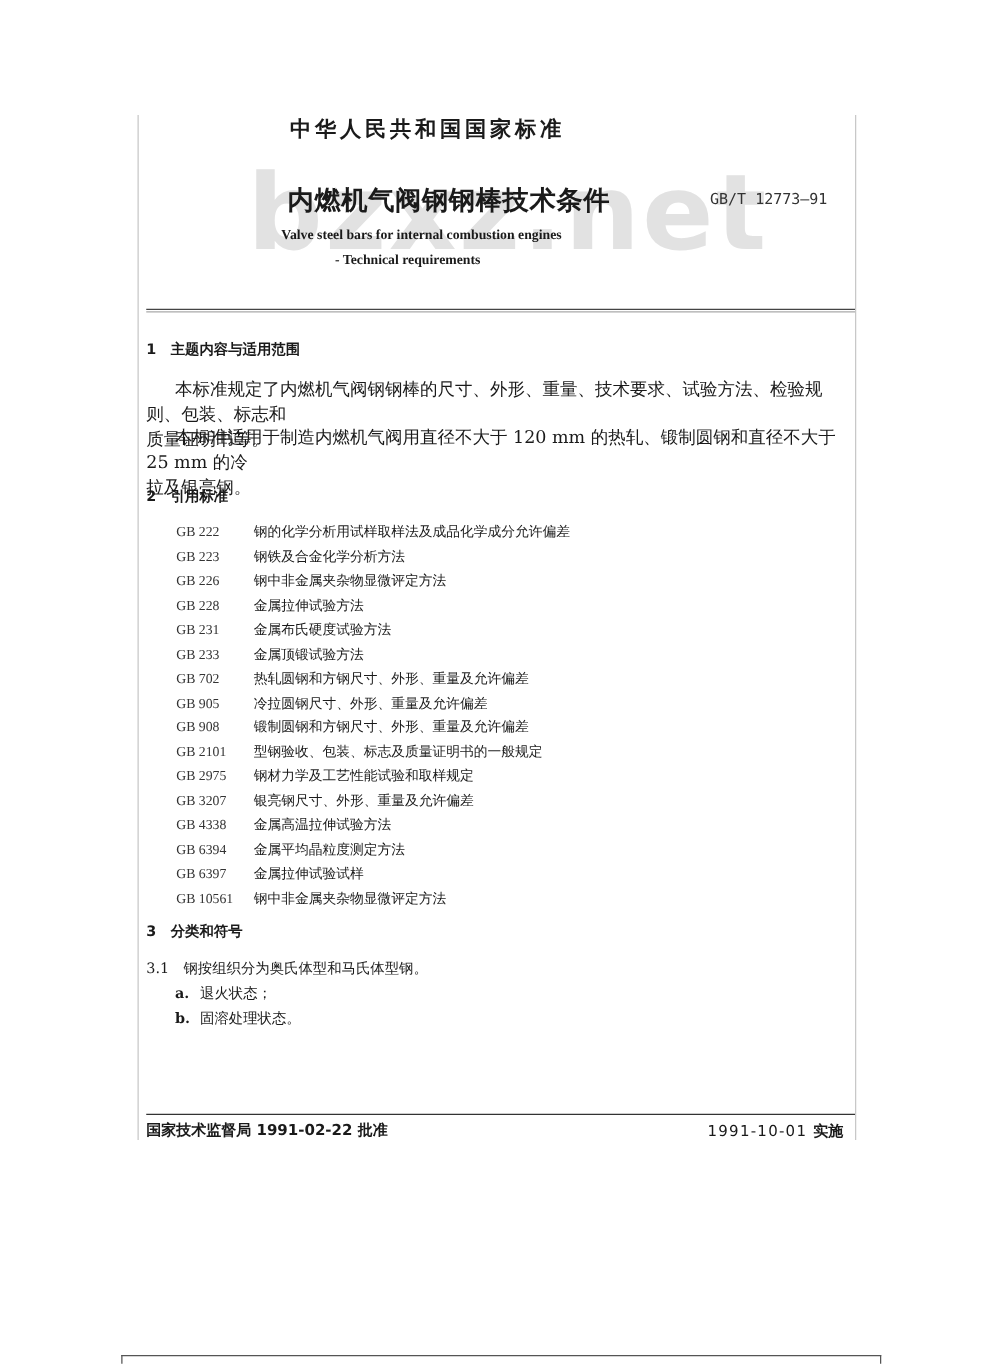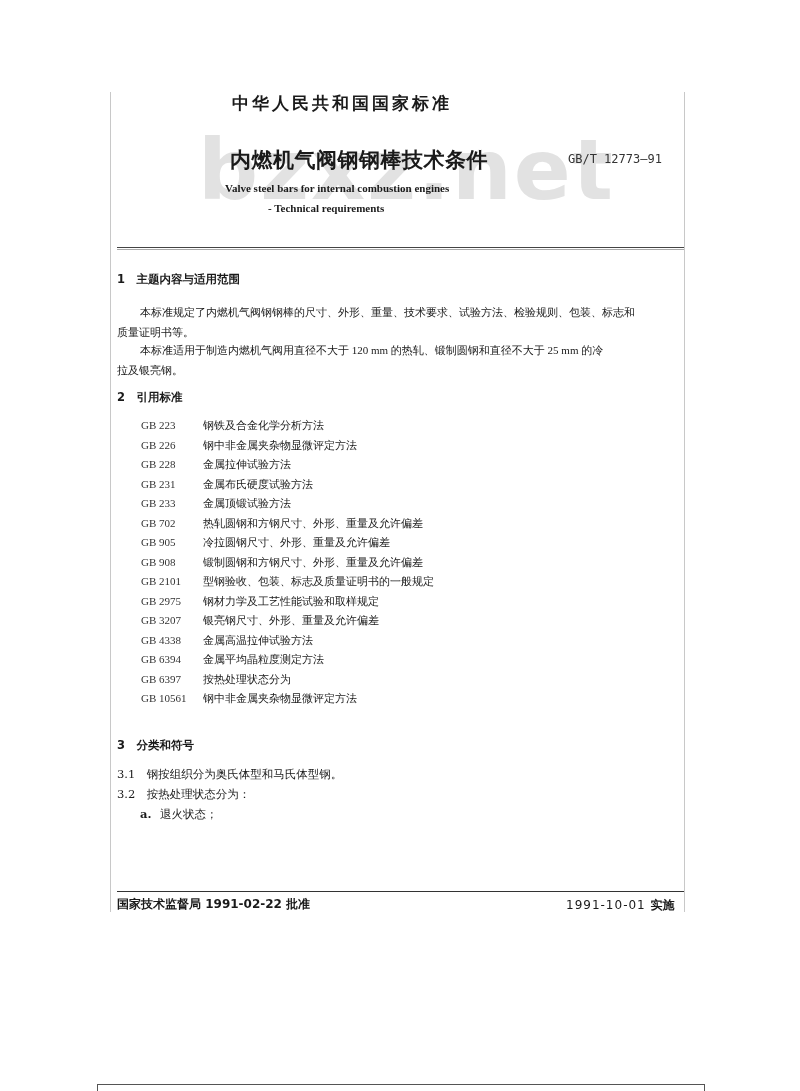--- a/index.html
+++ b/index.html
@@ -11,21 +11,21 @@
                font-weight:bold; font-size:84px; letter-spacing:2px; color:#e2e2e2; line-height:1; z-index:0;text-align:right; }
   .abs { position:absolute; z-index:1; }
   .nat-std { left:232px; top:92px; font-family:"DejaVu Sans", sans-serif; font-weight:bold; font-size:17px; letter-spacing:3px; }
   .title-cn { left:230px; top:146px; font-family:"DejaVu Sans", sans-serif; font-weight:bold; font-size:21px; letter-spacing:0.5px; }
   .std-no { left:568px; top:152px; font-family:"DejaVu Sans Mono", monospace; font-size:12px; color:#333; }
   .title-en1 { left:225px; top:182px; font-family:"Liberation Serif", serif; font-size:11px; font-weight:bold; }
   .title-en2 { left:268px; top:202px; font-family:"Liberation Serif", serif; font-size:11px; font-weight:bold; }
   .hr-top { left:117px; top:247px; width:567px; height:1px; background:#444; }
   .hr-top2 { left:117px; top:249px; width:567px; height:1px; background:#aaa; }
   .sec { font-family:"DejaVu Sans", sans-serif; font-weight:bold; font-size:11.5px; }
-  .para { font-size:11px; line-height:20px; width:565px;font-family:Liberation Serif, serif; }
+  .para { font-size:14px; line-height:20px; width:565px; }
   .ref-list { left:141px; top:416px; font-size:11px; }
   .ref-row { height:19.5px; line-height:19.5px; white-space:nowrap; }
   .ref-code { display:inline-block; width:62px; font-family:"Liberation Serif", serif; color:#333; }
   .cls { font-size:11.5px; }
   .cls-row { height:20px; line-height:20px; white-space:nowrap; }
   .hr-bot { left:117px; top:891px; width:567px; height:1px; background:#333; }
   .foot-l { left:117px; top:896px; font-family:"DejaVu Sans", sans-serif; font-weight:bold; font-size:12px; }
   .foot-r { left:566px; top:897px; font-family:"DejaVu Sans", sans-serif; font-size:12px; letter-spacing:1px; }
   .foot-r b { font-weight:bold; letter-spacing:0; }
   .next-frame { position:absolute; left:97px; top:1084px; width:606px; height:10px;
@@ -53,43 +53,46 @@
   <div style="text-indent:23px;">本标准规定了内燃机气阀钢钢棒的尺寸、外形、重量、技术要求、试验方法、检验规则、包装、标志和</div>
   <div>质量证明书等。</div>
 </div>
 <div class="abs para" style="left:117px; top:340px;">
   <div style="text-indent:23px;">本标准适用于制造内燃机气阀用直径不大于 120 mm 的热轧、锻制圆钢和直径不大于 25 mm 的冷</div>
   <div>拉及银亮钢。</div>
 </div>
 
 <div class="abs sec" style="left:117px; top:390px;">2　引用标准</div>
 <div class="abs ref-list">
+  <div class="ref-row"><span class="ref-code">GB 222</span><span>钢的化学分析用试样取样法及成品化学成分允许偏差</span></div>
   <div class="ref-row"><span class="ref-code">GB 223</span><span>钢铁及合金化学分析方法</span></div>
   <div class="ref-row"><span class="ref-code">GB 226</span><span>钢中非金属夹杂物显微评定方法</span></div>
   <div class="ref-row"><span class="ref-code">GB 228</span><span>金属拉伸试验方法</span></div>
   <div class="ref-row"><span class="ref-code">GB 231</span><span>金属布氏硬度试验方法</span></div>
   <div class="ref-row"><span class="ref-code">GB 233</span><span>金属顶锻试验方法</span></div>
   <div class="ref-row"><span class="ref-code">GB 702</span><span>热轧圆钢和方钢尺寸、外形、重量及允许偏差</span></div>
   <div class="ref-row"><span class="ref-code">GB 905</span><span>冷拉圆钢尺寸、外形、重量及允许偏差</span></div>
   <div class="ref-row"><span class="ref-code">GB 908</span><span>锻制圆钢和方钢尺寸、外形、重量及允许偏差</span></div>
   <div class="ref-row"><span class="ref-code">GB 2101</span><span>型钢验收、包装、标志及质量证明书的一般规定</span></div>
   <div class="ref-row"><span class="ref-code">GB 2975</span><span>钢材力学及工艺性能试验和取样规定</span></div>
   <div class="ref-row"><span class="ref-code">GB 3207</span><span>银亮钢尺寸、外形、重量及允许偏差</span></div>
   <div class="ref-row"><span class="ref-code">GB 4338</span><span>金属高温拉伸试验方法</span></div>
   <div class="ref-row"><span class="ref-code">GB 6394</span><span>金属平均晶粒度测定方法</span></div>
-  <div class="ref-row"><span class="ref-code">GB 6397</span><span>按热处理状态分为</span></div>
+  <div class="ref-row"><span class="ref-code">GB 6397</span><span>金属拉伸试验试样</span></div>
   <div class="ref-row"><span class="ref-code">GB 10561</span><span>钢中非金属夹杂物显微评定方法</span></div>
 </div>
 
 <div class="abs sec" style="left:117px; top:738px;">3　分类和符号</div>
 <div class="abs cls" style="left:117px; top:764px;">
   <div class="cls-row">3.1　钢按组织分为奥氏体型和马氏体型钢。</div>
-  <div class="cls-row">3.2　按热处理状态分为：</div>
   <div class="cls-row" style="padding-left:23px;">
     <span style="display:inline-block;width:20px;font-weight:bold;">a.</span><span>退火状态；</span>
+  </div>
+  <div class="cls-row" style="padding-left:23px;">
+    <span style="display:inline-block;width:20px;font-weight:bold;">b.</span><span>固溶处理状态。</span>
   </div>
 </div>
 
 <div class="abs hr-bot"></div>
 <div class="abs foot-l">国家技术监督局 1991-02-22 批准</div>
 <div class="abs foot-r"><span>1991-10-01</span> <b>实施</b></div>
 
 <div class="next-frame"></div>
 
 </body></html>

